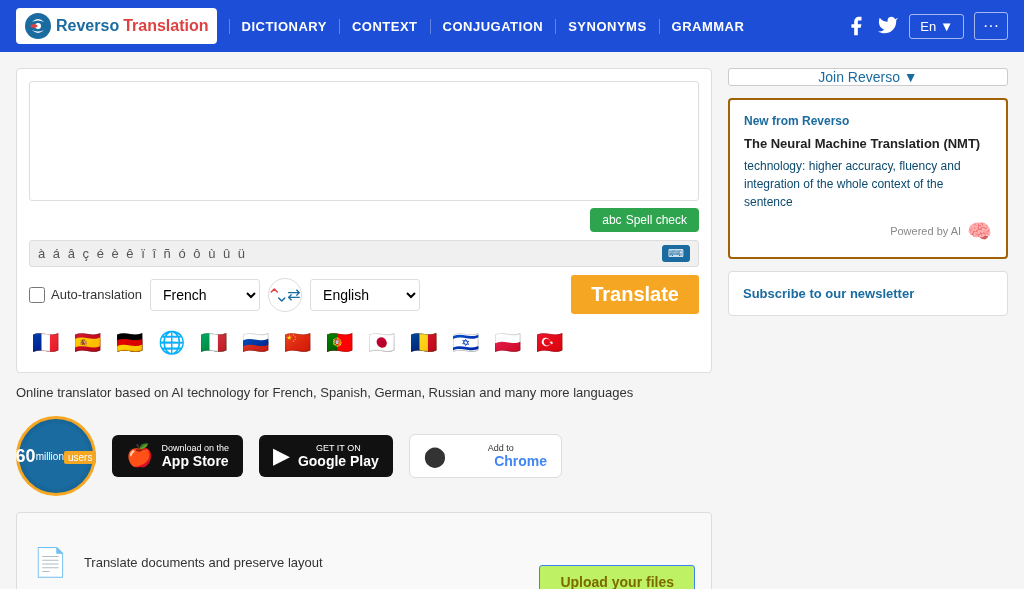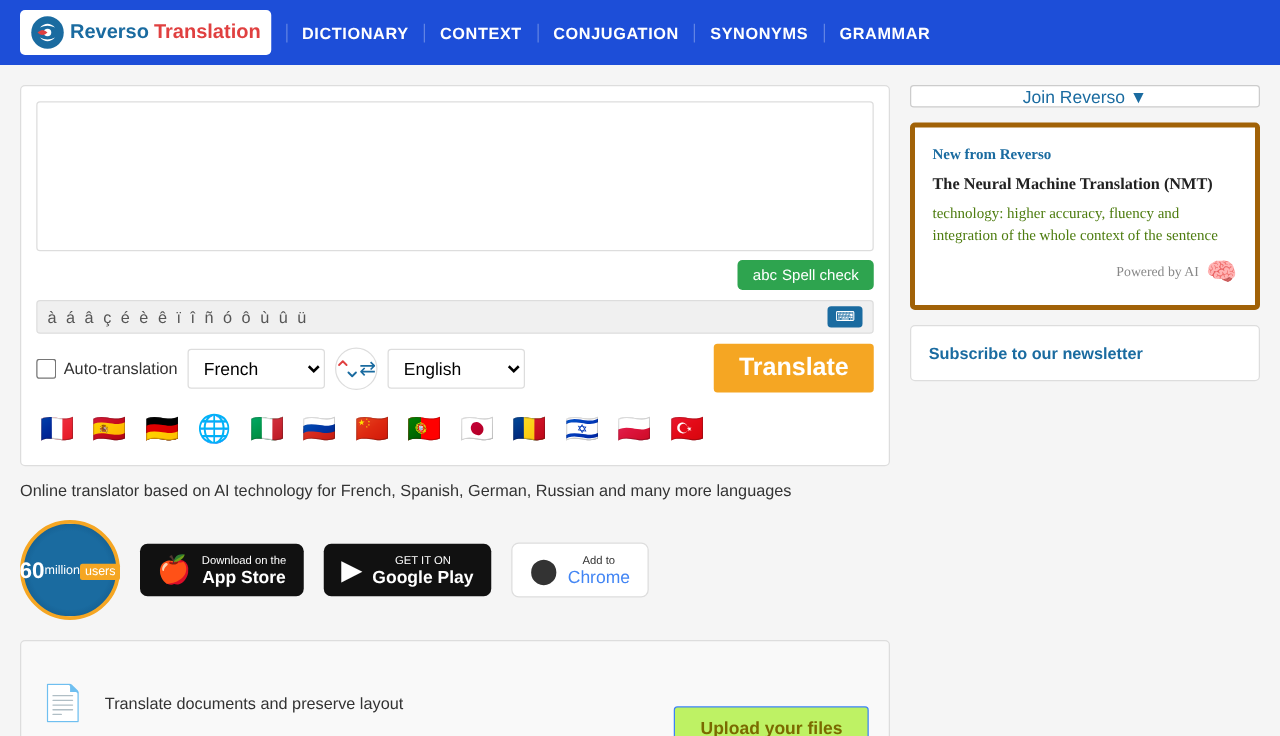--- a/index.html
+++ b/index.html
@@ -270,21 +270,21 @@
       background: white;
       border: 1px solid #ddd;
       border-radius: 6px;
       padding: 8px 14px;
       cursor: pointer;
       color: #333;
     }
     .chrome-icon { font-size: 20px; }
     .chrome-text { display: flex; flex-direction: column; }
     .chrome-small { font-size: 9px; }
-    .chrome-big { font-size: 14px; font-weight: normal; color: #4285f4; }
+    .chrome-big { font-size: 14px; font-weight: bold; color: #4285f4; margin-left: 40px; }
 
     
     .doc-bar {
       background: #f9f9f9;
       border: 1px solid #ddd;
       border-radius: 4px;
       display: flex;
       align-items: center;
       padding: 12px 16px;
       gap: 16px;
@@ -310,41 +310,40 @@
       background: white;
       border: 1px solid #ccc;
       border-radius: 3px;
       font-size: 14px;
       cursor: pointer;
       color: #1a6ba0;
       text-align: center;
     }
     .news-card {
       background: white;
-      border: 4px solid #a16207;
+      border: 2px solid #a16207;
       border-radius: 4px;
       padding: 14px;
       margin-top: 12px;
-      font-family: Liberation Serif, serif;
     }
     .news-tag {
       color: #1a6ba0;
       font-size: 12px;
       font-weight: bold;
       margin-bottom: 8px;
     }
     .news-title {
       font-size: 13px;
       font-weight: bold;
       color: #222;
       margin-bottom: 6px;
     }
     .news-body {
       font-size: 12px;
-      color: #4d7c0f;
+      color: #0c4a6e;
       line-height: 1.5;
     }
     .news-footer {
       display: flex;
       justify-content: flex-end;
       align-items: center;
       margin-top: 8px;
       gap: 6px;
     }
     .powered-text { font-size: 11px; color: #888; }
@@ -379,20 +378,36 @@
   </div>
 
   <nav class="nav-links">
     <a class="nav-link">DICTIONARY</a>
     <a class="nav-link">CONTEXT</a>
     <a class="nav-link">CONJUGATION</a>
     <a class="nav-link">SYNONYMS</a>
     <a class="nav-link">GRAMMAR</a>
   </nav>
 
+  <div class="header-right">
+    <span class="social-icon"></span>
+
+    <svg width="22" height="22" viewBox="0 0 24 24" fill="white">
+      <path d="M18 2h-3a5 5 0 00-5 5v3H7v4h3v8h4v-8h3l1-4h-4V7a1 1 0 011-1h3z"></path>
+    </svg>
+
+    <svg width="22" height="22" viewBox="0 0 24 24" fill="white">
+      <path d="M23 3a10.9 10.9 0 01-3.14 1.53A4.48 4.48 0 0016 2a4.48 4.48 0 00-4.48 4.48v1A10.66 10.66 0 013 3s-4 9 5 13a11.64 11.64 0 01-7 2c9 5 20 0 20-11.5a4.5 4.5 0 00-.08-.83A7.72 7.72 0 0023 3z"></path>
+    </svg>
+    <button class="lang-btn">
+      <span>En</span> 
+        <span>▼</span>
+    </button>
+    <button class="more-btn">···</button>
+  </div>
 </header>
 
 <div class="main-wrapper">
 
   <div class="left-col">
 
     <div class="translator-box">
       <textarea class="text-input-area" style=""></textarea>
 
       <div class="spell-check-bar">

